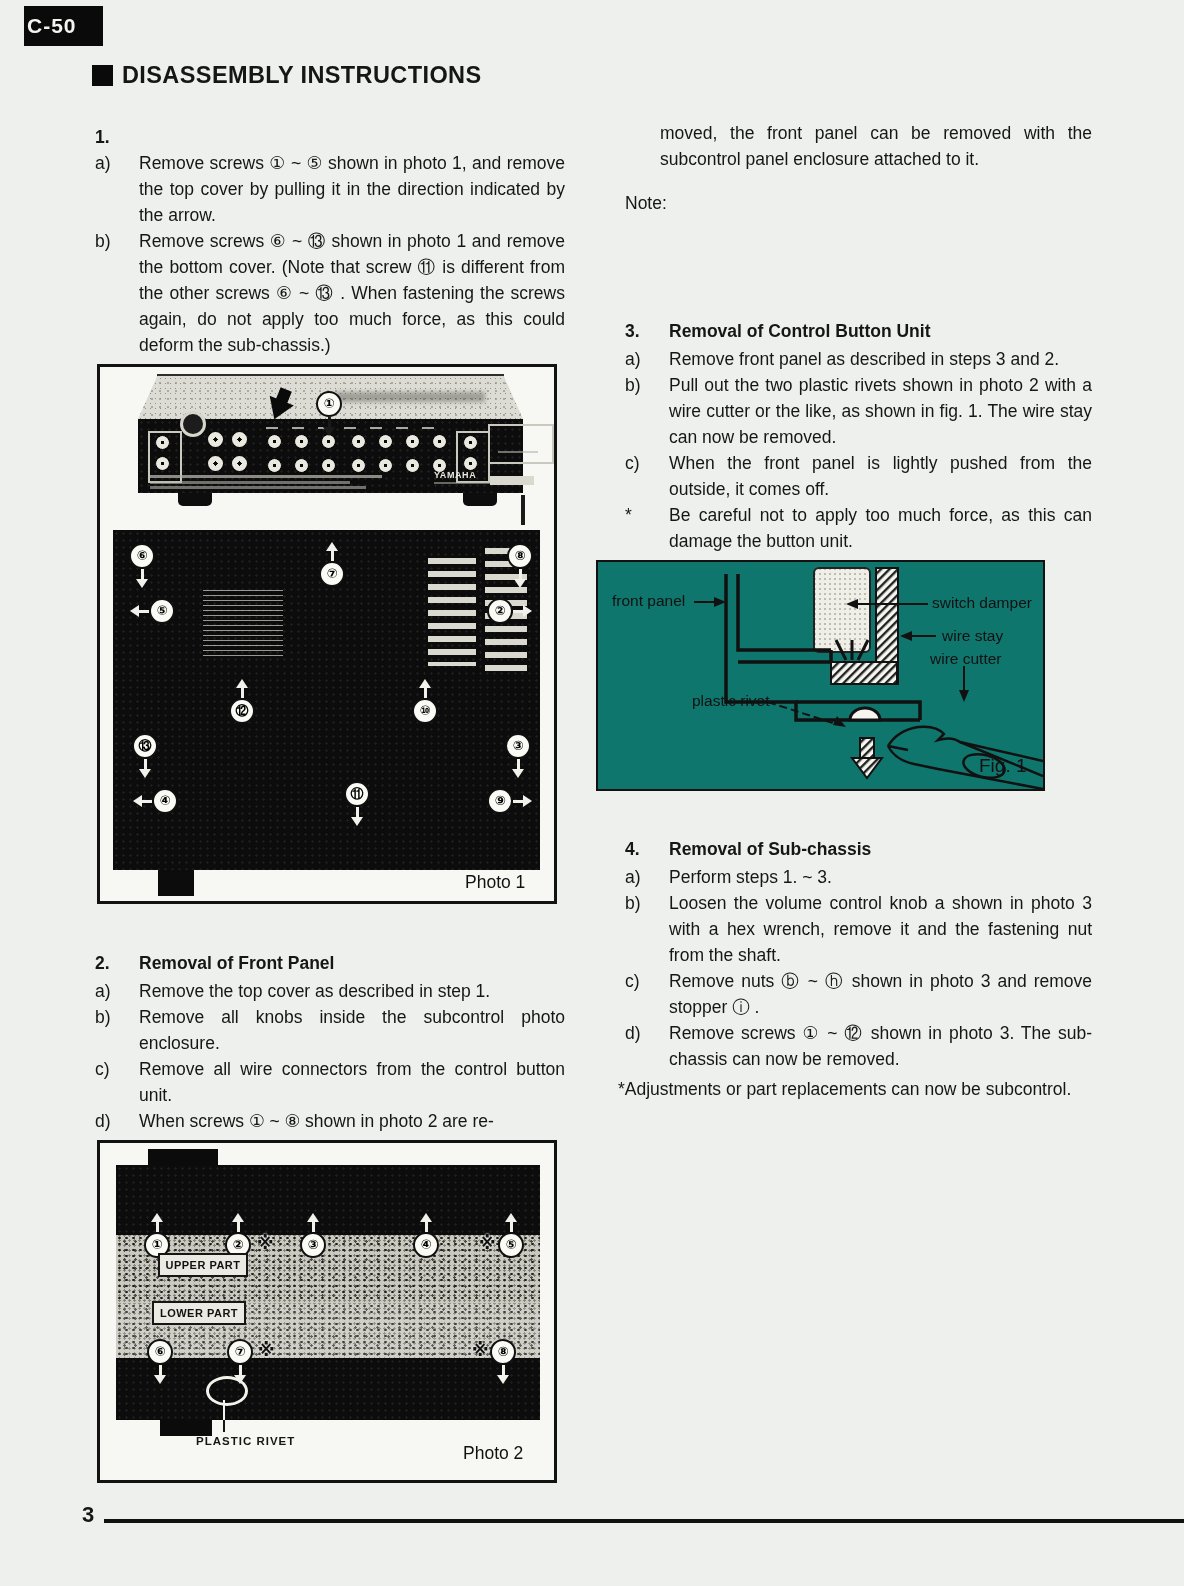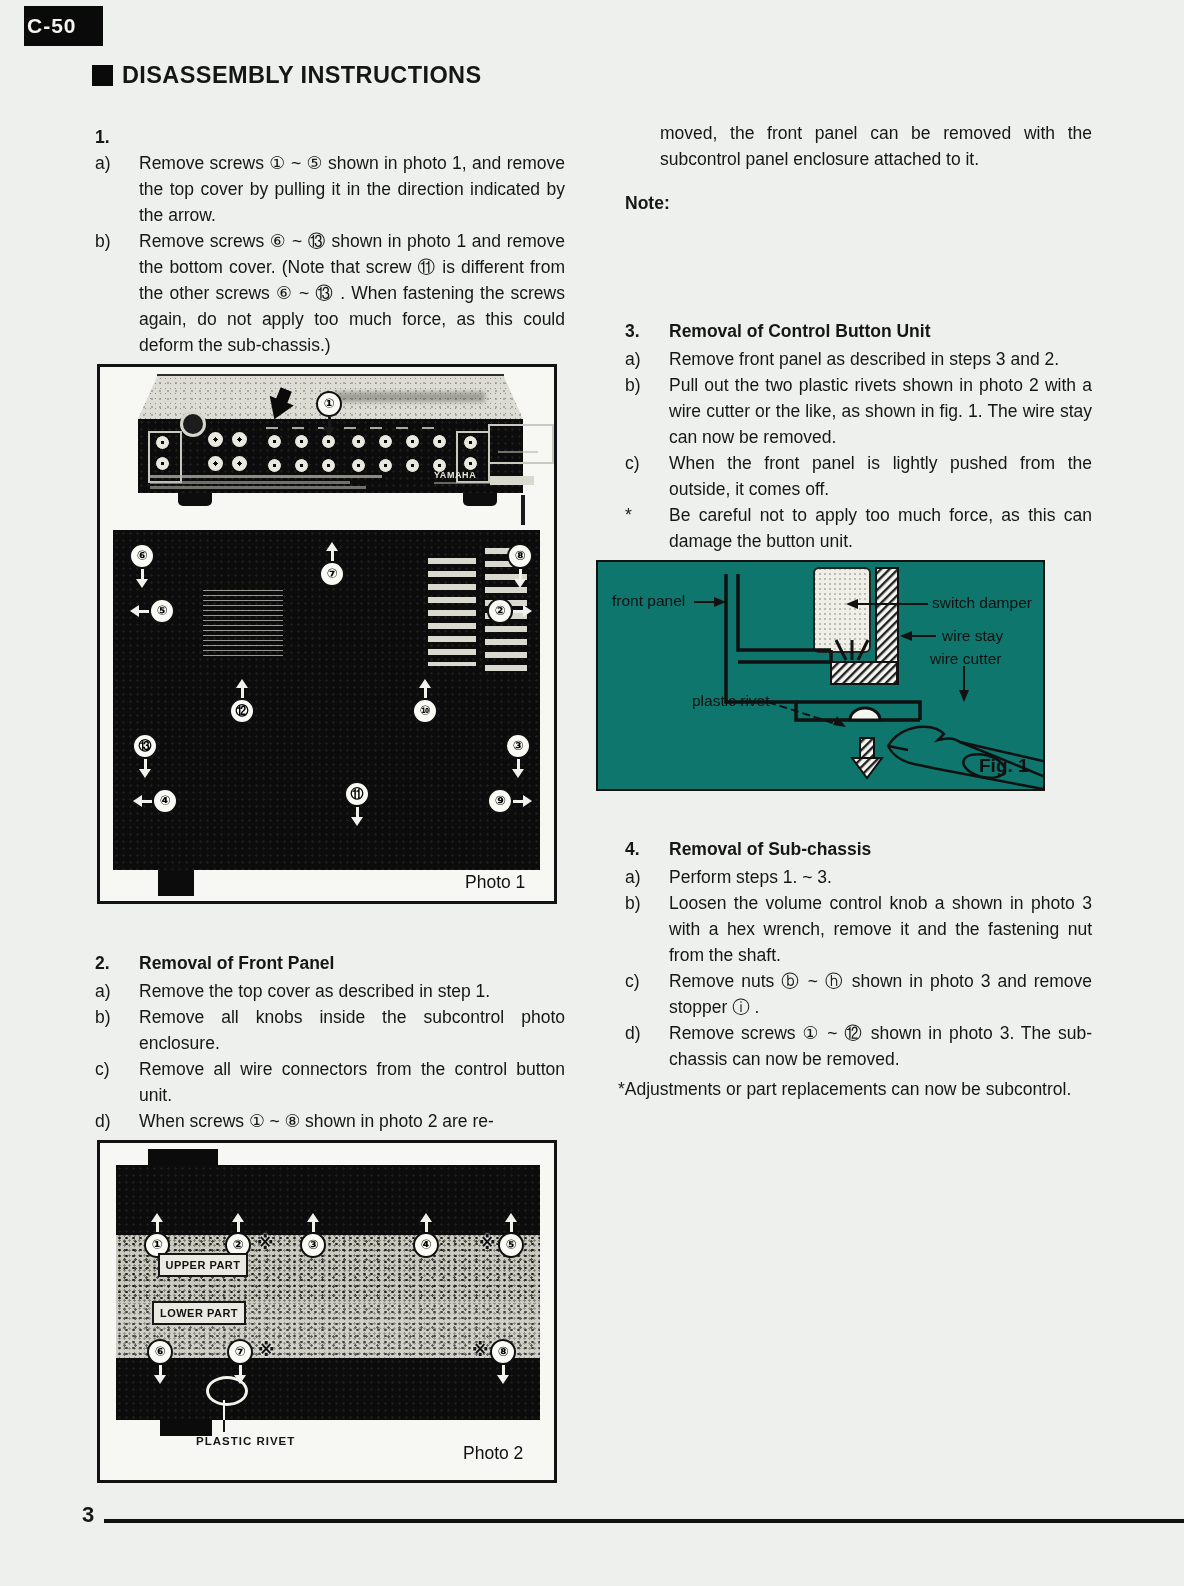--- a/index.html
+++ b/index.html
@@ -16,21 +16,21 @@
   .doc-title{left:92px;top:62px;display:flex;align-items:center;gap:9px;}
   .doc-title .sq{width:21px;height:21px;background:#0a0a0a;}
   .doc-title .t{font-weight:bold;font-size:23.5px;letter-spacing:.4px;}
   
   .para{font-size:17.5px;line-height:26px;text-align:justify;}
   .sec-head{display:flex;font-weight:bold;font-size:17.5px;line-height:26px;}
   .sec-head .num{width:44px;flex:none;}
   .items .item{display:flex;}
   .items .m{width:44px;flex:none;font-size:17.5px;line-height:26px;}
   .items .t{flex:1;font-size:17.5px;line-height:26px;text-align:justify;}
-  .note .m{width:54px;font-weight:bold;}
+  .note .m{width:54px;}
   
   .frame{border:3px solid #121212;background:#f7f7f3;}
   .caption{font-size:17.5px;font-weight:normal;color:#111;}
   
   .mk{position:absolute;width:22px;height:22px;border:2.5px solid #101010;border-radius:50%;
       background:#fbfbf6;color:#000;font-weight:bold;font-size:13px;line-height:22px;
       text-align:center;z-index:6;--pin:#f2f2ec;}
   .pin-dark{--pin:#1a1a1a;}
   .tip-up::before{content:"";position:absolute;left:9.5px;top:-13px;width:3px;height:11px;background:var(--pin);}
   .tip-up::after{content:"";position:absolute;left:5px;top:-21px;border-left:6px solid transparent;border-right:6px solid transparent;border-bottom:9px solid var(--pin);}
@@ -291,21 +291,21 @@
     <path d="M366 104 V130" stroke="#111" stroke-width="2"></path>
       <path d="M366 140 l-5 -12 h10 z" fill="#111"></path>
     <path d="M170 140 L238 162" stroke="#111" stroke-width="2" stroke-dasharray="8 4"></path>
       <path d="M248 165 l-13 -2 4 -9 z" fill="#111"></path>
   </svg>
   <span class="figlabel" style="left:14px;top:30px;">front panel</span>
   <span class="figlabel" style="left:334px;top:32px;">switch damper</span>
   <span class="figlabel" style="left:344px;top:65px;">wire stay</span>
   <span class="figlabel" style="left:332px;top:88px;">wire cutter</span>
   <span class="figlabel" style="left:94px;top:130px;">plastic rivet</span>
-  <span class="figlabel" style="left:381px;top:193px;font-weight:bold;font-size:19px;">Fig. 1</span>
+  <span class="figlabel" style="left:381px;top:193px;font-weight:normal;font-size:19px;">Fig. 1</span>
 </div>
 
 <div class="abs sec-head" style="left:625px;top:836px;width:467px;">
   <span class="num">4.</span>
   <span>Removal of Sub-chassis</span>
 </div>
 <div class="abs items" style="left:625px;top:864px;width:467px;">
   <div class="item">
     <span class="m">a)</span>
     <span class="t">Perform steps 1. ~ 3.</span>

